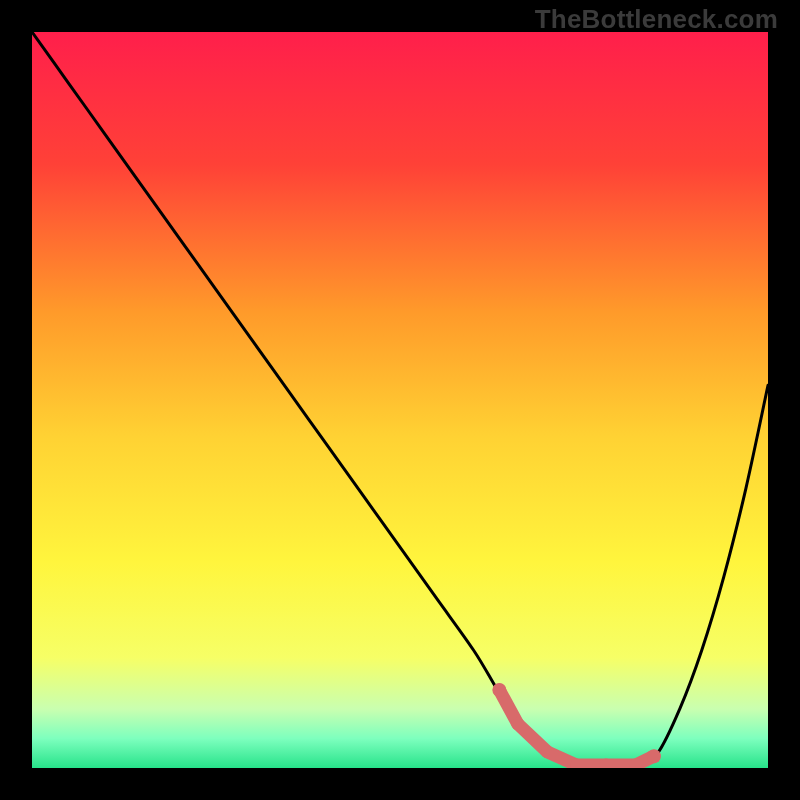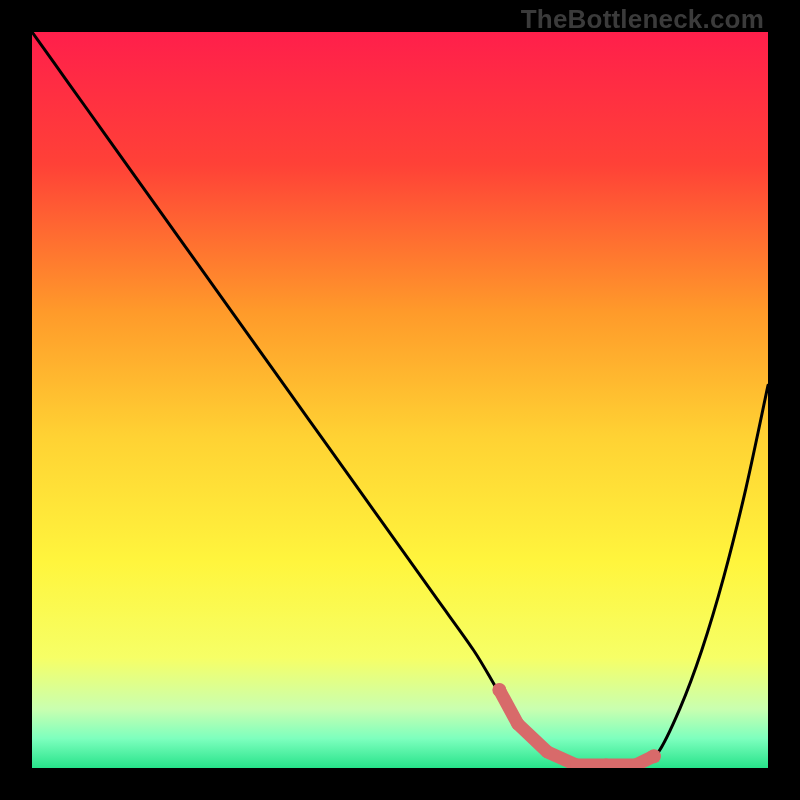--- a/index.html
+++ b/index.html
@@ -6,21 +6,21 @@
   html, body { width: 800px; height: 800px; background: #000; overflow: hidden; }
   .frame {
     position: absolute;
     left: 0; top: 0;
     width: 800px; height: 800px;
     background: #000;
   }
   .watermark {
     position: absolute;
     top: 4px;
-    right: 36px;
+    right: 22px;
     color: #3b3b3b;
     font-family: Arial, Helvetica, sans-serif;
     font-size: 26px;
     font-weight: bold;
     letter-spacing: 0.2px;
     user-select: none;
   }
   .plot {
     position: absolute;
     left: 32px;

